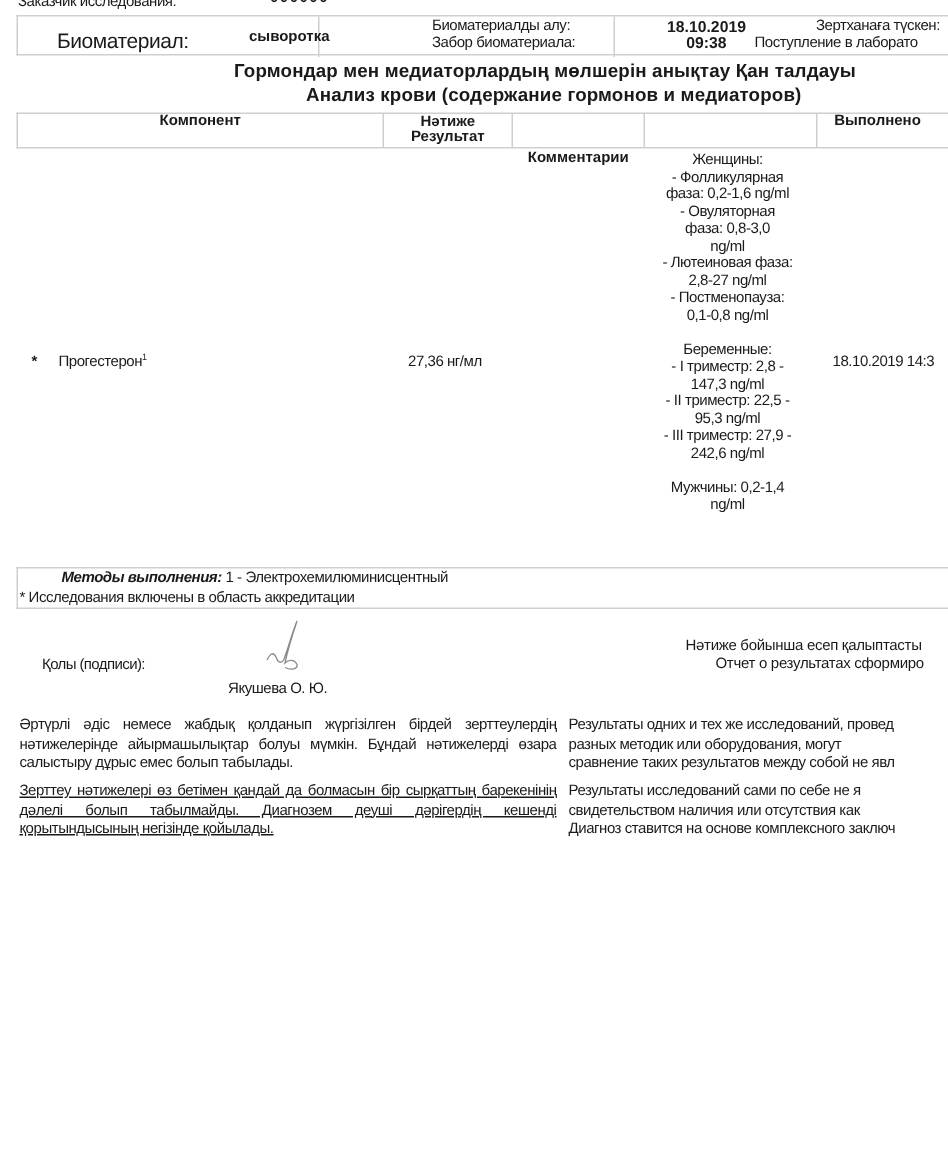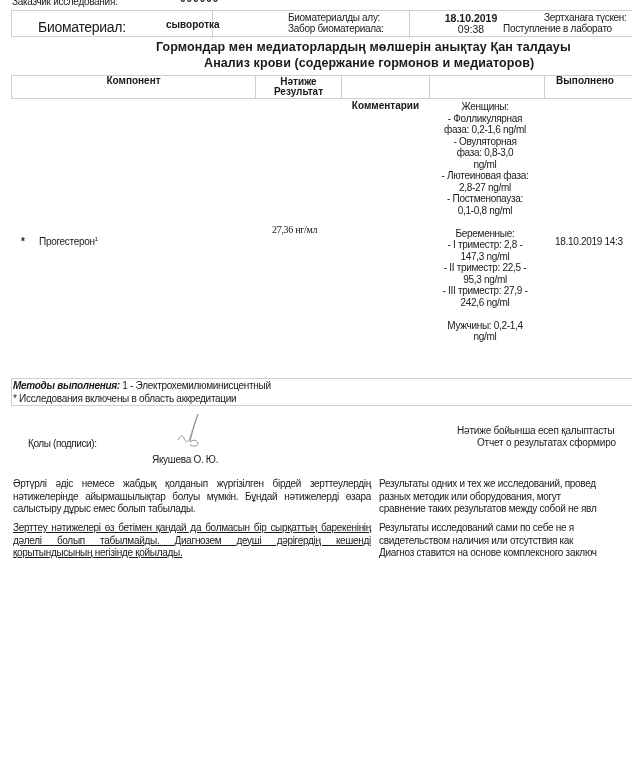--- a/index.html
+++ b/index.html
@@ -15,50 +15,50 @@
     position: absolute; left: 11px; top: 10px; width: 640px; height: 27px;
     border: 1px solid #cfcfcf; border-right: none; box-sizing: border-box;
   }
   .info-box .sep1 { position: absolute; left: 200px; top: 0; width: 1px; height: 27px; background: #cfcfcf; }
   .info-box .sep2 { position: absolute; left: 397px; top: 0; width: 1px; height: 27px; background: #cfcfcf; }
   .bm-label { left: 26px; top: 8px; font-size: 14px; letter-spacing: -0.3px; }
   .bm-val { left: 154px; top: 8px; font-size: 10px; font-weight: bold; }
   .take-kz { left: 276px; top: 1px; font-size: 10px; width: 110px; letter-spacing: -0.3px; }
   .take-ru { left: 276px; top: 12px; font-size: 10px; text-align: left; width: 110px; letter-spacing: -0.3px; }
   .take-date { left: 424px; top: 1px; font-size: 10.5px; font-weight: bold; width: 70px; text-align: center; }
-  .take-time { left: 424px; top: 12px; font-size: 10.5px; font-weight: normal; width: 70px; text-align: center; }
+  .take-time { left: 424px; top: 12px; font-size: 10.5px; font-weight: bold; width: 70px; text-align: center; }
   .lab-kz { left: 532px; top: 1px; font-size: 10px; white-space: nowrap; letter-spacing: -0.3px; }
   .lab-ru { left: 491px; top: 12px; font-size: 10px; white-space: nowrap; letter-spacing: -0.3px; }
 
   .title1 { left: 156px; top: 40px; font-size: 12.5px; font-weight: bold; white-space: nowrap; letter-spacing: 0.1px; }
   .title2 { left: 204px; top: 56px; font-size: 12.5px; font-weight: bold; white-space: nowrap; letter-spacing: 0.1px; }
 
   .thead {
     position: absolute; left: 11px; top: 75px; width: 640px; height: 24px;
     border: 1px solid #cfcfcf; border-right: none; box-sizing: border-box;
   }
   .thead .col { position: absolute; top: 0; height: 22px; display: flex; justify-content: center; text-align: center; font-size: 10px; font-weight: bold; line-height: 10px; }
   .thead .vline { position: absolute; top: 0; width: 1px; height: 22px; background: #cfcfcf; }
 
   .cell { font-size: 10px; letter-spacing: -0.3px; }
   .star { left: 21px; top: 236px; font-weight: bold; }
   .comp { left: 39px; top: 236px; }
   .comp sup { font-size: 6px; }
-  .result { left: 272px; top: 224px; font-family: Liberation Serif, serif; }
+  .result { left: 272px; top: 236px; }
   .done { left: 555px; top: 236px; white-space: nowrap; }
 
   .norm { left: 430px; top: 101px; width: 110px; text-align: center; font-size: 10px; line-height: 11.5px; letter-spacing: -0.3px; }
   .norm div { white-space: nowrap; }
 
   .methods {
     position: absolute; left: 11px; top: 378px; width: 640px; height: 28px;
     border: 1px solid #cfcfcf; border-right: none; box-sizing: border-box; font-size: 10px; letter-spacing: -0.3px;
   }
   .methods .m1 { position: absolute; left: 1px; top: 1px; white-space: nowrap; }
-  .methods .m1 b { font-style: italic; }
+  .methods .m1 b { font-style: italic; padding-left: 28px; }
   .methods .m2 { position: absolute; left: 1px; top: 14px; white-space: nowrap; }
 
   .sign-label { left: 28px; top: 438px; font-size: 10px; letter-spacing: -0.4px; }
   .signature { left: 170px; top: 410px; }
   .signer { left: 152px; top: 454px; font-size: 10px; letter-spacing: -0.3px; }
   .report-kz { left: 457px; top: 425px; font-size: 10px; white-space: nowrap; letter-spacing: -0.2px; }
   .report-ru { left: 477px; top: 437px; font-size: 10px; white-space: nowrap; letter-spacing: -0.2px; }
 
   .para { font-size: 10px; line-height: 12.5px; letter-spacing: -0.3px; text-align: justify; }
   .kz1 { left: 13px; top: 478px; width: 358px; }

